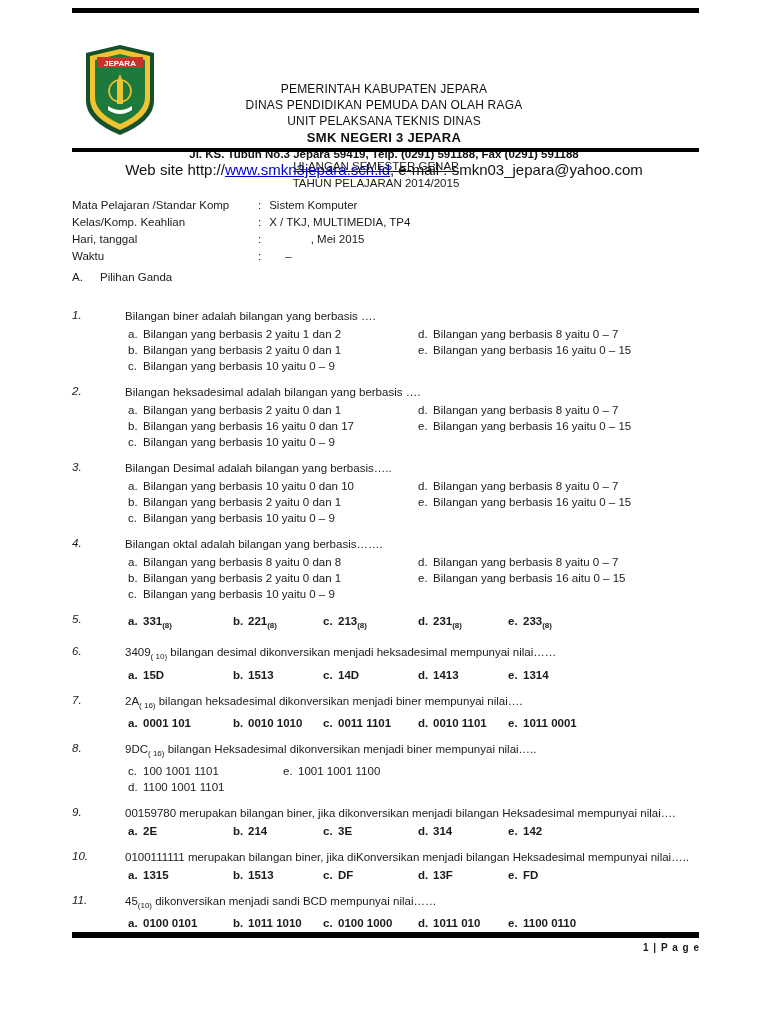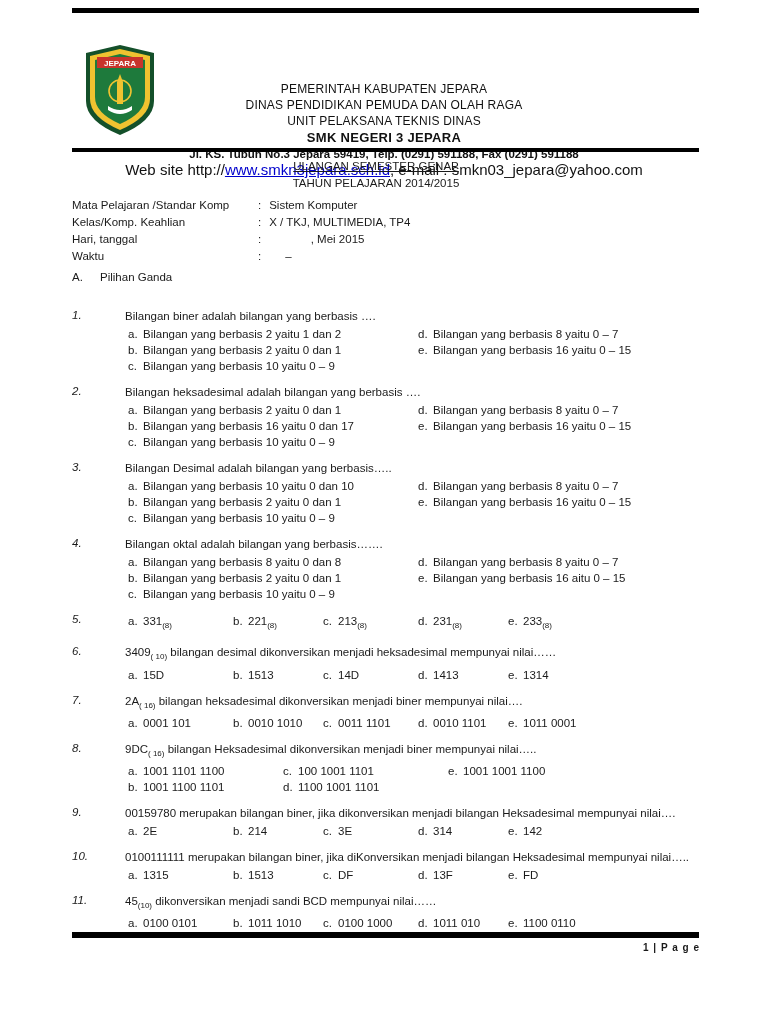--- a/index.html
+++ b/index.html
@@ -52,21 +52,21 @@
   sub { font-size:8px; }
 
   .opt-row { line-height:16px; }
   .opt-label { display:inline-block; width:15px; }
   .opt-cols { display:flex; margin-left:3px; }
   .opt-cols-2 .opt-col:nth-child(1) { width:290px; flex:none; }
   .opt-cols-2 .opt-col:nth-child(2) { flex:1; }
   .opt-cols-3 .opt-col:nth-child(1) { width:155px; flex:none; }
   .opt-cols-3 .opt-col:nth-child(2) { width:165px; flex:none; }
   .opt-cols-3 .opt-col:nth-child(3) { flex:1; }
-  .opt-inline { display:grid; grid-template-columns:105px 90px 95px 90px auto; margin-left:3px; line-height:16px; }
+  .opt-inline { display:grid; grid-template-columns:105px 90px 95px 90px auto; margin-left:3px; line-height:16px;font-weight:bold; }
 
   .footer { position:absolute; top:942px; right:68px; font-size:10px; font-weight:bold; letter-spacing:1px; }
 </style>
 </head>
 <body>
 
 <div class="page">
 
   <div class="bar bar-top"></div>
 
@@ -232,24 +232,20 @@
               <span class="opt"><span class="opt-label">e.</span><span class="opt-text">1011 0001</span></span>
             </div>
           </div>
         </div>
         <div class="question">
           <span class="qnum">8.</span>
           <div class="qbody">
             <div class="qtext">9DC<sub>( 16)</sub> bilangan Heksadesimal dikonversikan menjadi biner mempunyai nilai…..</div>
             <div class="opt-cols opt-cols-3">
               <div class="opt-col">
-                <div class="opt-row"><span class="opt"><span class="opt-label">a.</span><span class="opt-text">1001 1101 1100</span></span></div>
-                <div class="opt-row"><span class="opt"><span class="opt-label">b.</span><span class="opt-text">1001 1100 1101</span></span></div>
-              </div>
-              <div class="opt-col">
                 <div class="opt-row"><span class="opt"><span class="opt-label">c.</span><span class="opt-text">100 1001 1101</span></span></div>
                 <div class="opt-row"><span class="opt"><span class="opt-label">d.</span><span class="opt-text">1100 1001 1101</span></span></div>
               </div>
               <div class="opt-col">
                 <div class="opt-row"><span class="opt"><span class="opt-label">e.</span><span class="opt-text">1001 1001 1100</span></span></div>
               </div>
             </div>
           </div>
         </div>
         <div class="question">

